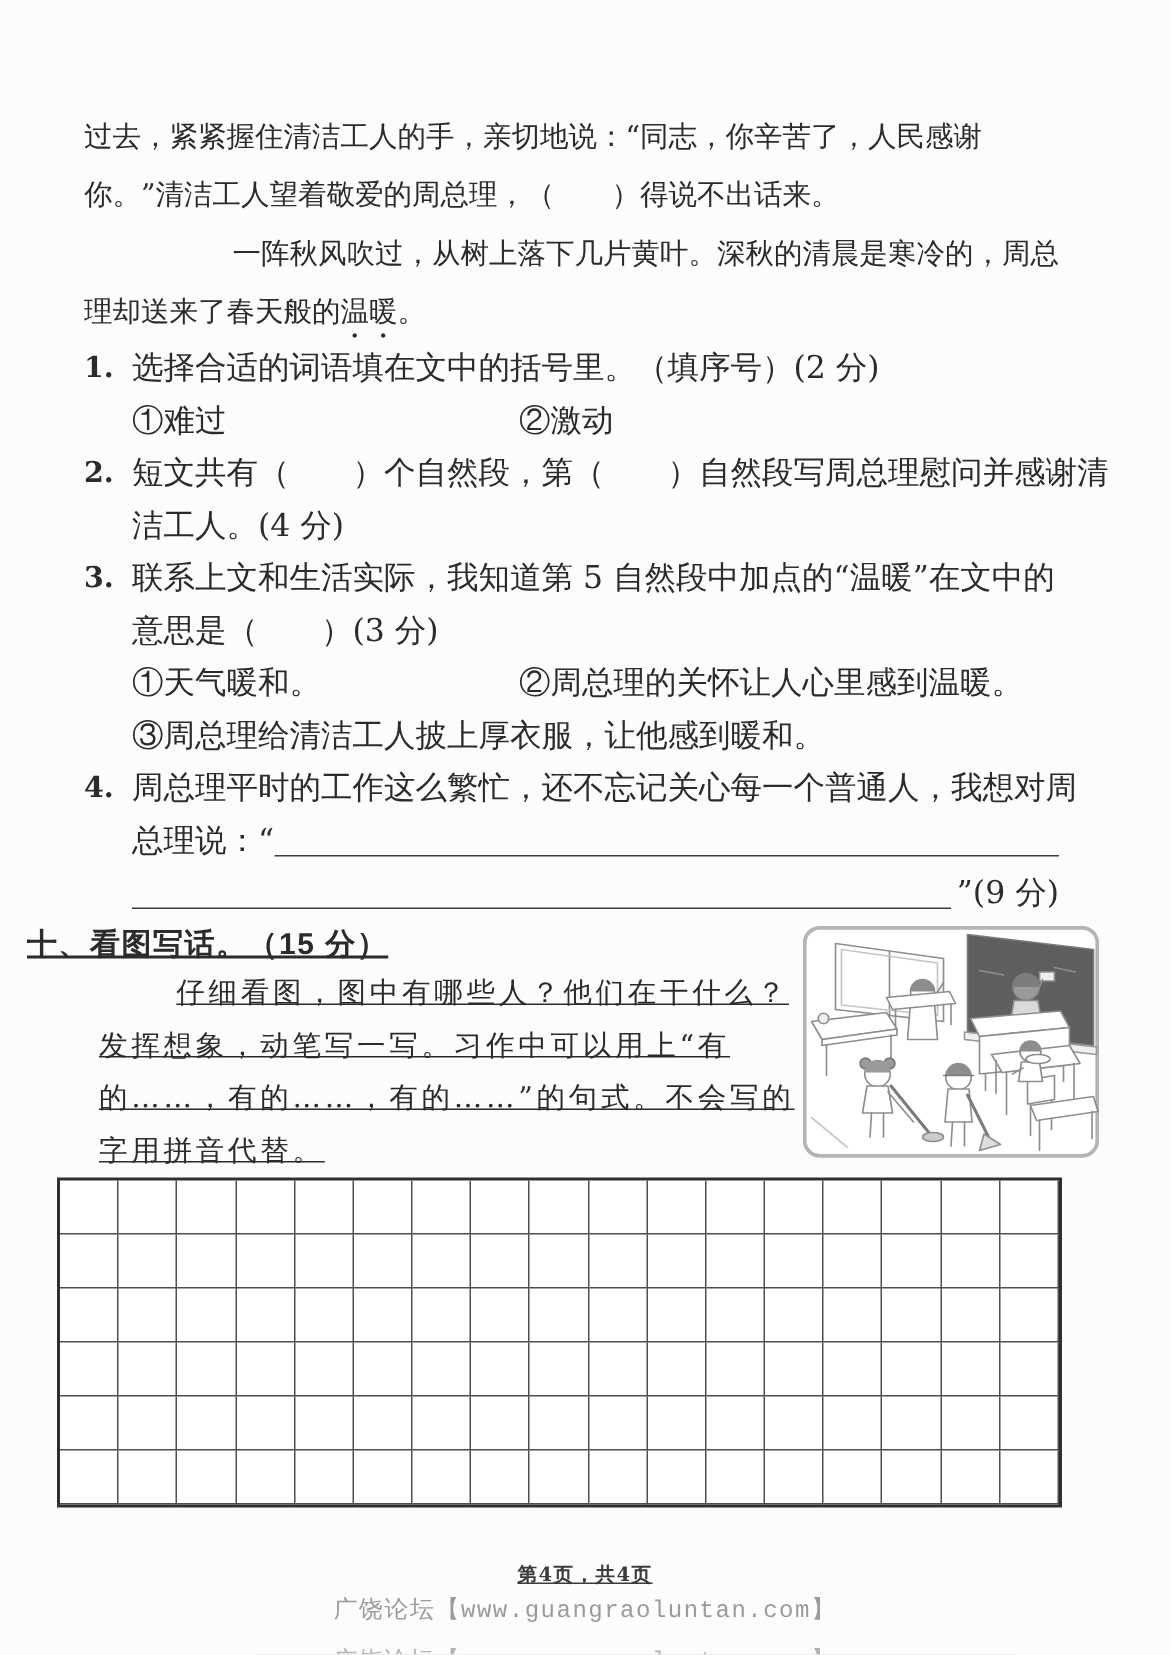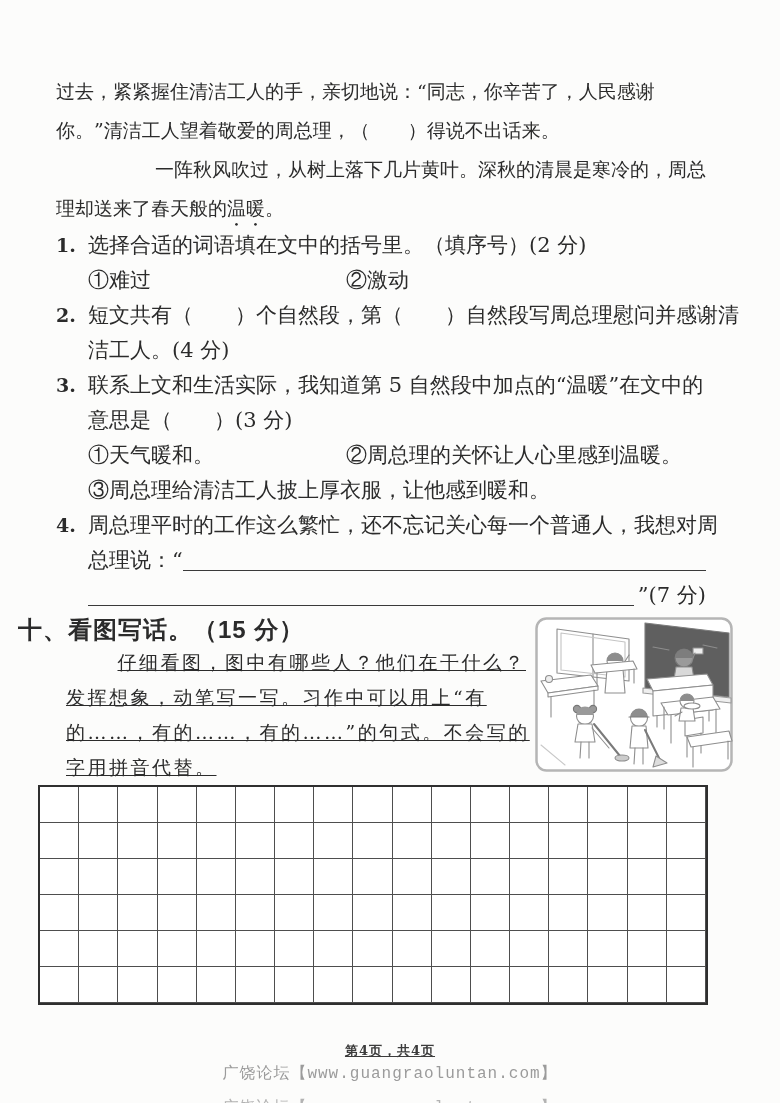--- a/index.html
+++ b/index.html
@@ -24,22 +24,23 @@
   .qline { font-size:21px; line-height:35px; height:35px; white-space:nowrap; }
   .opts { display:flex; }
   .optA { width:258px; }
   .flexline { display:flex; }
   .blank { flex:1; border-bottom:1.2px solid #3a3a3a; margin-bottom:7px; }
   .tail { padding-left:4px; }
 
   
   .sec-head {
     margin-left:-38px; margin-top:2px; height:30px; line-height:30px;
-    font-family:"Liberation Sans","DejaVu Sans",sans-serif; font-weight:bold; font-size:24px;
+    font-family:"Liberation Sans","DejaVu Sans",sans-serif; font-weight:bold; font-size:20px;
     letter-spacing:1px;
+    text-decoration:underline;
   }
   .ten-para { margin-left:10px; width:460px; }
   .ten-para .kline { font-size:19px; line-height:35px; height:35px; letter-spacing:2.5px; white-space:nowrap;text-decoration:underline; }
 
   
   .grid-wrap {
     margin-left:-18px; width:666px; border:2px solid #2f2f2f;
     display:grid; background:#fff;
   }
   .grid-cell { height:35px; border-right:1px solid #4e4e4e; border-bottom:1px solid #4e4e4e; }
@@ -99,21 +100,21 @@
 
     <div class="q">
       <span class="qnum">4.</span>
       <div class="qline">周总理平时的工作这么繁忙，还不忘记关心每一个普通人，我想对周</div>
       <div class="qline flexline">
         <span>总理说：“</span>
         <span class="blank"></span>
       </div>
       <div class="qline flexline">
         <span class="blank"></span>
-        <span class="tail">”(7 分)</span>
+        <span class="tail">”(9 分)</span>
       </div>
     </div>
 
     <div class="sec-head">十、看图写话。（15 分）</div>
 
     <div class="ten-para">
       <div class="kline indent">仔细看图，图中有哪些人？他们在干什么？</div>
       <div class="kline">发挥想象，动笔写一写。习作中可以用上“有</div>
       <div class="kline">的……，有的……，有的……”的句式。不会写的</div>
       <div class="kline">字用拼音代替。</div>

